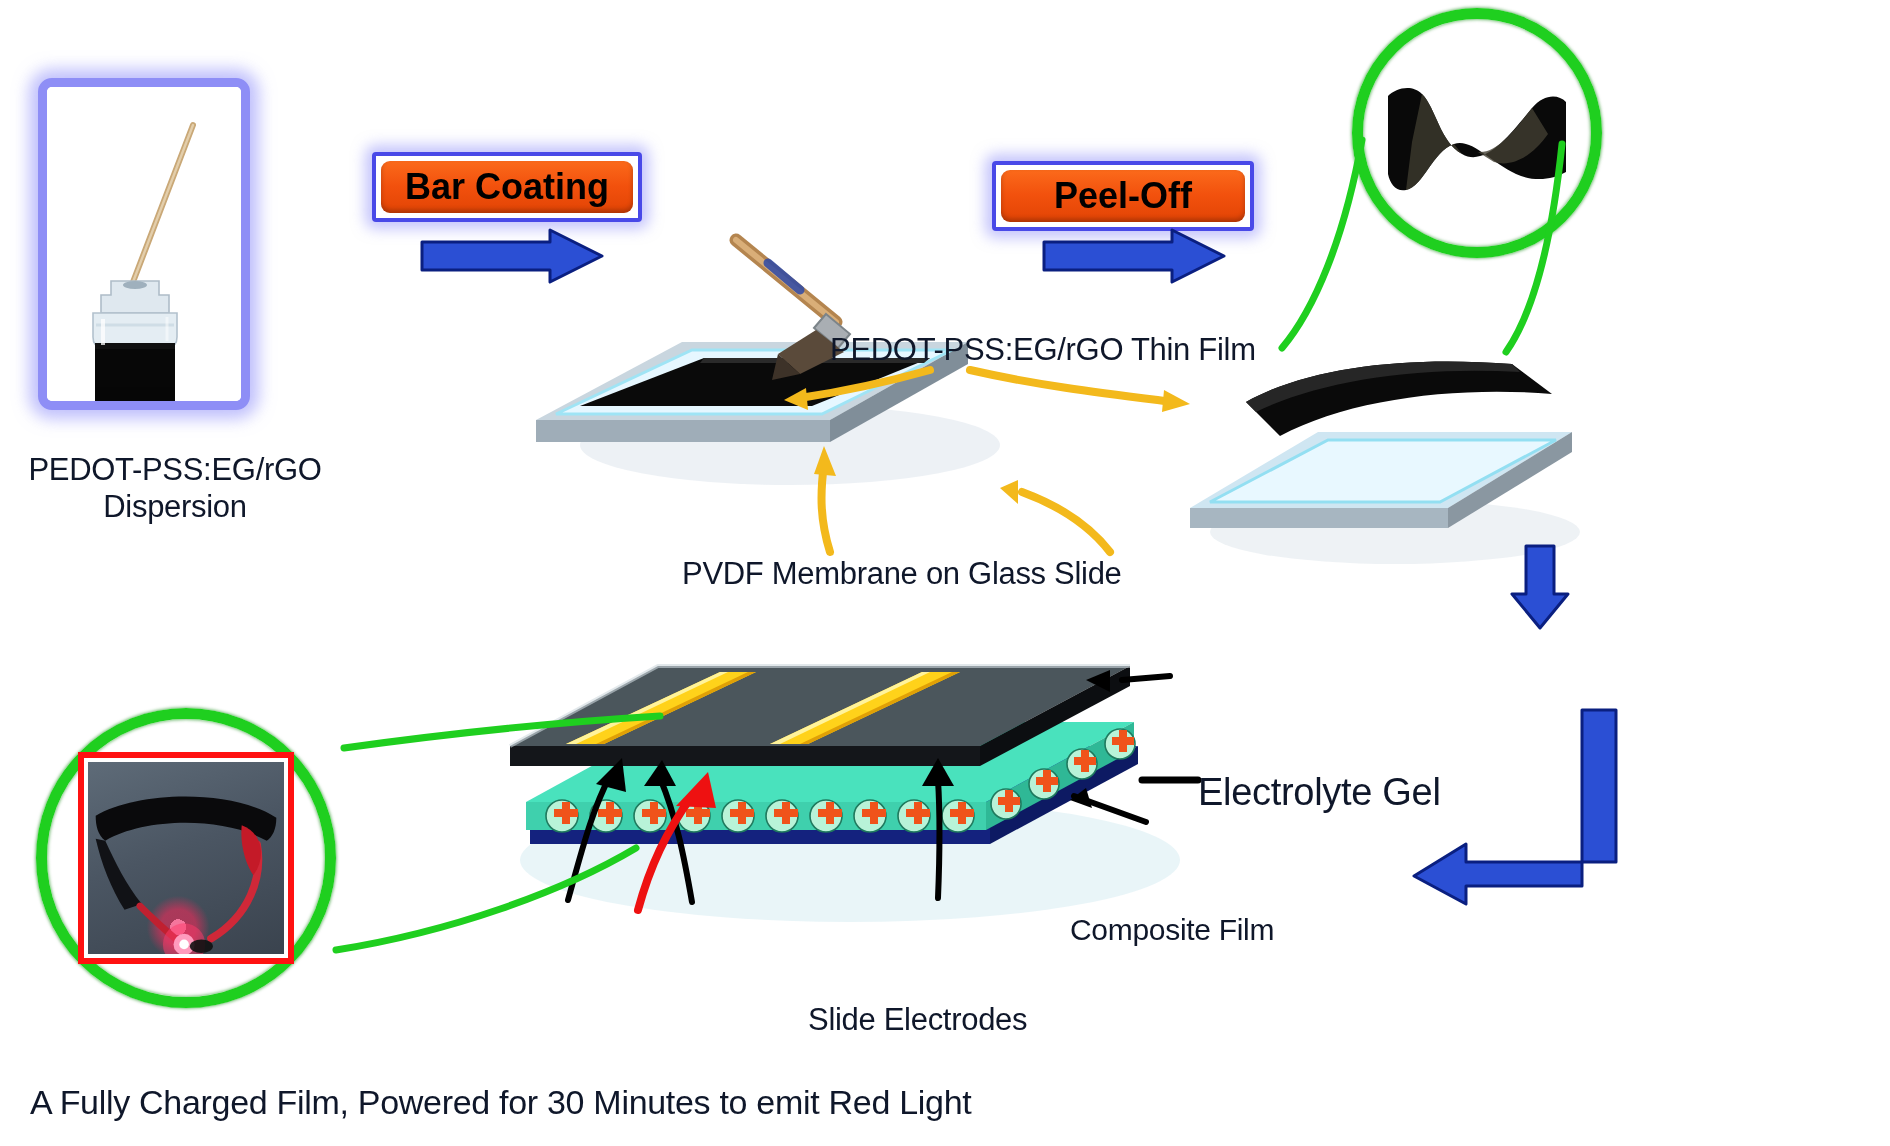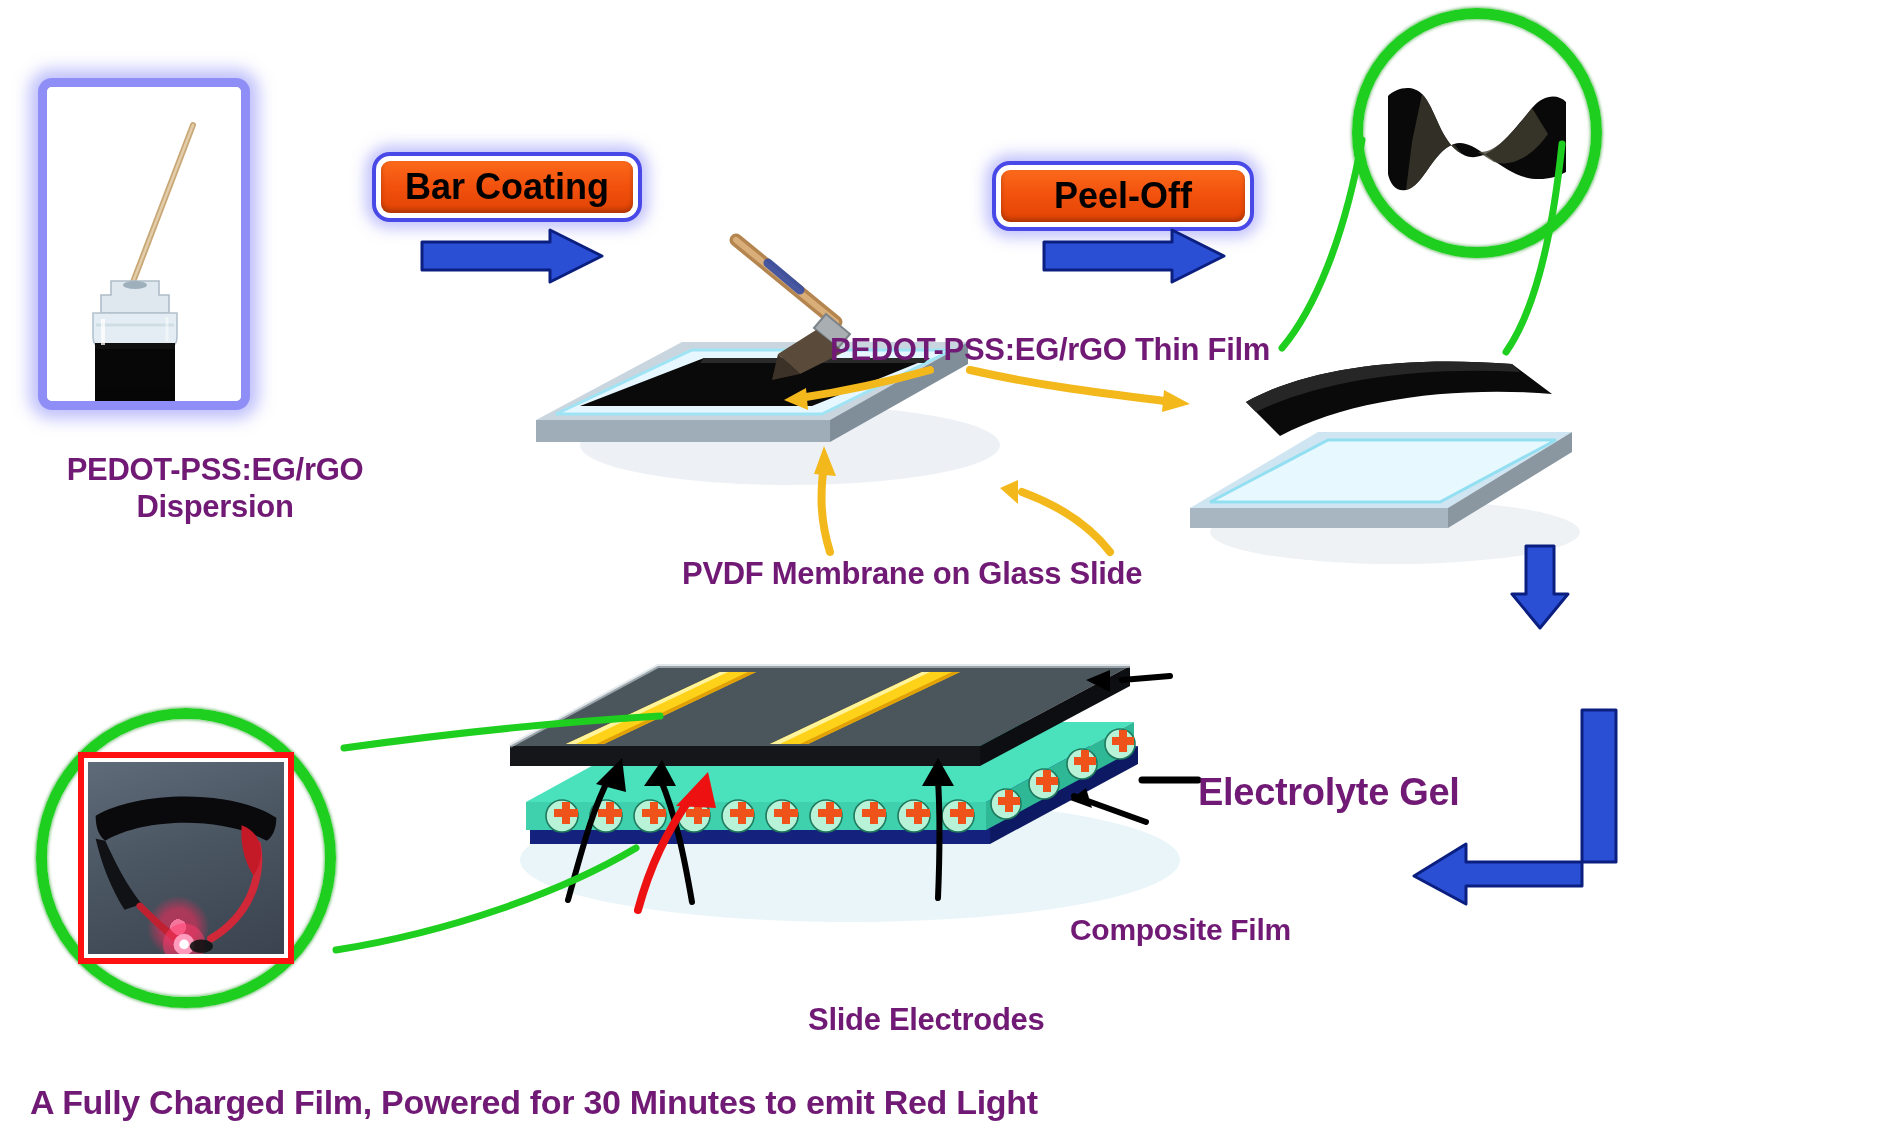--- a/index.html
+++ b/index.html
@@ -3,22 +3,22 @@
 <meta charset="utf-8">
 <style>
   html,body{margin:0;padding:0;background:#ffffff;}
   body{width:1890px;height:1146px;overflow:hidden;font-family:"Liberation Sans",sans-serif;}
   #stage{position:relative;width:1890px;height:1146px;background:#fff;}
 
   .abs{position:absolute;}
 
   
   .redlabel{
-    color:#701a75;
-    font-weight:bold;
+    color:#0f172a;
+    font-weight:normal;
     font-family:"Liberation Sans",sans-serif;
     letter-spacing:-0.3px;
     line-height:1.18;
     white-space:nowrap;
   }
 
   
   .photoframe{
     background:#ffffff;
     border:9px solid #8e8ef6;
@@ -39,21 +39,21 @@
   }
   .pill .inner{
     width:100%;height:100%;
     background:linear-gradient(180deg,#fb6a1b 0%,#f2510d 48%,#e24405 100%);
     display:flex;align-items:center;justify-content:center;
     color:#000;
     font-weight:bold;
     font-family:"Liberation Sans",sans-serif;
     box-shadow:inset 0 -3px 5px rgba(0,0,0,.25);
   }
-  .pill.rect{border-radius:18px;}
+  .pill.rect{border-radius:4px;}
   .pill.rect .inner{border-radius:9px;}
   .pill.ellipse{border-radius:999px;}
   .pill.ellipse .inner{border-radius:999px;}
 
   
   .greenring{
     border-radius:50%;
     border:11px solid #1fcf1f;
     box-sizing:border-box;
     box-shadow:0 0 3px 1px rgba(20,140,20,.55), inset 0 0 3px 1px rgba(20,140,20,.5);
@@ -98,21 +98,21 @@
 
       <path d="M48 256 h80 v50 h-80 z" fill="#070707"></path>
       <path d="M48 256 h80 v6 h-80 z" fill="#101010"></path>
       <rect x="48" y="300" width="80" height="14" fill="#060606"></rect>
 
       <path d="M56 232 v26" stroke="#ffffff" stroke-width="4" opacity=".75"></path>
       <path d="M120 230 v24" stroke="#ffffff" stroke-width="3" opacity=".5"></path>
     </svg>
   </div>
 
-  <div class="abs redlabel txt-center" style="left:0px;top:452px;width:350px;font-size:31px;padding-left:40px;">
+  <div class="abs redlabel txt-center" style="left:0px;top:452px;width:350px;font-size:31px;">
     <div>PEDOT-PSS:EG/rGO</div>
     <div>Dispersion</div>
   </div>
 
   <div class="abs pill rect" style="left:372px;top:152px;width:270px;height:70px;">
     <div class="inner" style="font-size:36px;">Bar Coating</div>
   </div>
 
   <div class="abs" style="left:418px;top:228px;width:190px;height:60px;">
     <svg width="190" height="60" viewBox="0 0 190 60">

